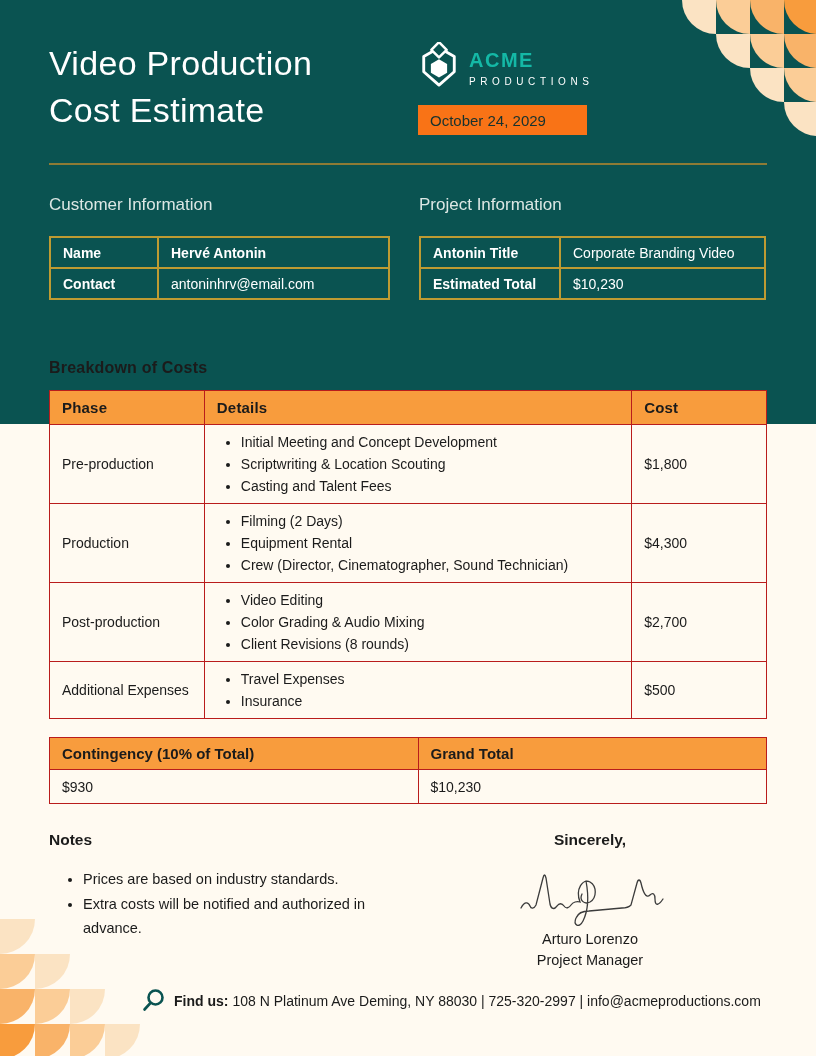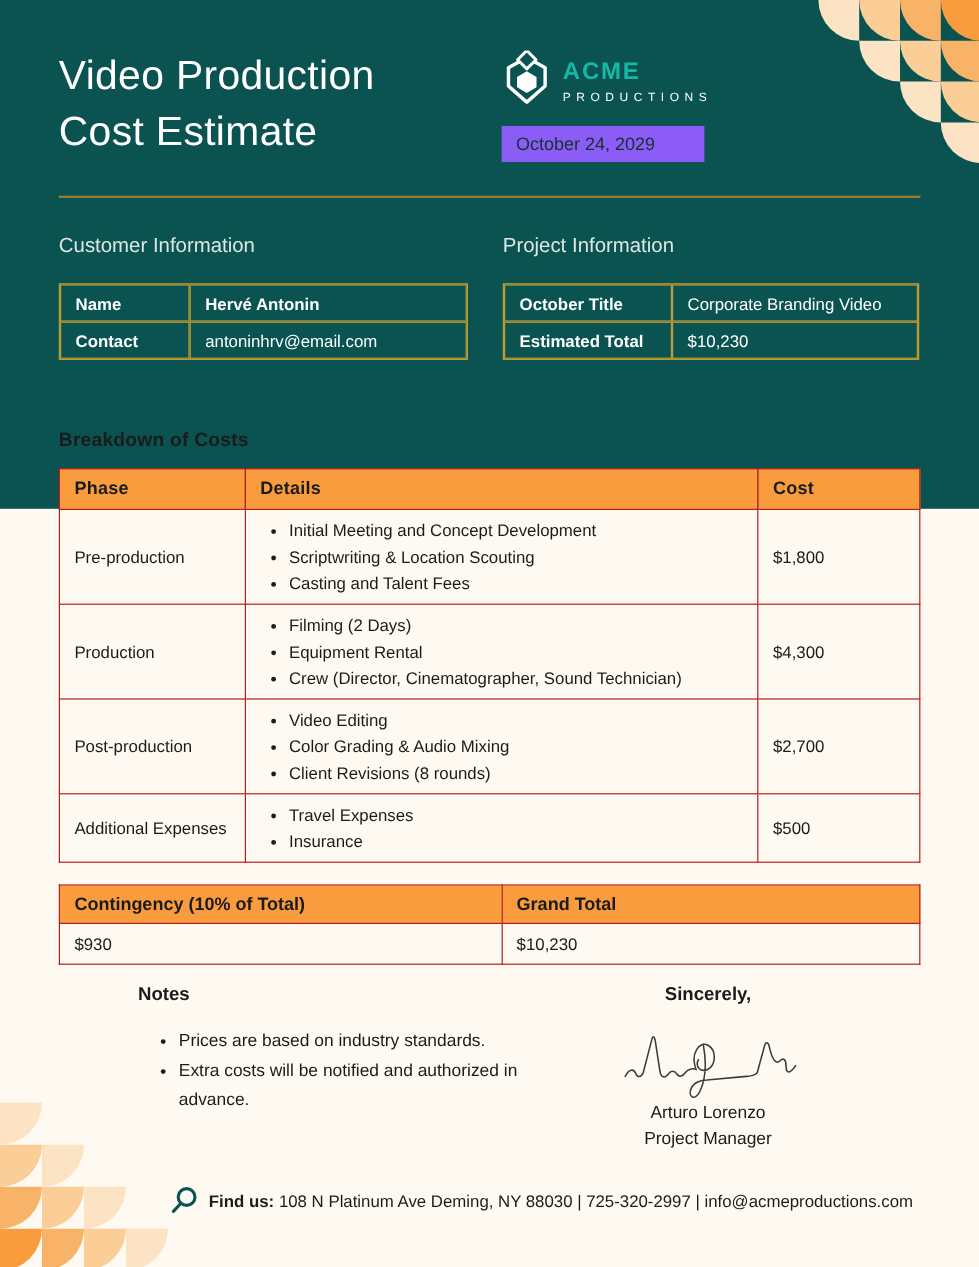--- a/index.html
+++ b/index.html
@@ -9,21 +9,21 @@
     background:#FFFAF1; overflow:hidden;
     font-family:"Liberation Sans", sans-serif; color:#1b1b1b;
   }
 
   
   .hero { position:absolute; top:0; left:0; width:816px; height:424px; background:#0A5351; }
   .title { position:absolute; left:49px; top:40px; color:#fff; font-size:34px; line-height:47px; font-weight:500; letter-spacing:.3px; }
   .logo { position:absolute; left:418px; top:42px; display:flex; align-items:center; gap:9px; }
   .logo-text .logo-name { color:#14b8a6; font-size:20px; font-weight:700; letter-spacing:1.5px; line-height:28px; }
   .logo-text .logo-sub  { color:#fff; font-size:10px; letter-spacing:4.6px; margin-top:2px; }
-  .date-box { position:absolute; left:418px; top:105px; width:169px; height:30px; background:#8b5cf6;
+  .date-box { position:absolute; left:418px; top:105px; width:169px; height:30px; background:#f97316;
     display:flex; align-items:center; padding-left:12px; font-size:15px; color:#16322f; }
   .gold-rule { position:absolute; left:49px; top:163px; width:718px; height:2px; background:#8E7B35; }
 
   .info-block { position:absolute; top:195px; }
   .info-block.customer { left:49px; width:341px; }
   .info-block.project  { left:419px; width:347px; }
   .info-heading { color:#DCE7E4; font-size:17px; font-weight:400; margin-bottom:21px; }
   .info-table { display:grid; border:1px solid #BE9B32; }
   .info-block.customer .info-table { grid-template-columns:108px 1fr; }
   .info-block.project  .info-table { grid-template-columns:140px 1fr; }
@@ -48,21 +48,21 @@
   .costs-table td { font-size:14px; vertical-align:middle; }
   .phase-cell, .cost-cell { padding-left:12px; }
   .details-cell ul { list-style:disc; padding:6px 10px 6px 36px; }
   .details-cell li { line-height:22px; }
 
   .totals-table { margin-top:18px; }
   .totals-table th { height:32px; background:#F89C3D; text-align:left; padding-left:12px; font-size:15px; }
   .totals-table td { height:34px; font-size:14px; padding-left:12px; }
   .tot-col1 { width:369px; } .tot-col2 { width:349px; }
 
-  .bottom-row { display:flex; justify-content:flex-end; margin-top:16px; padding-right:62px; }
+  .bottom-row { display:flex; justify-content:space-between; margin-top:27px; padding-right:62px; }
   .notes { width:360px; }
   .notes-heading { font-size:15.5px; font-weight:700; margin-bottom:18px; }
   .notes ul { list-style:disc; padding-left:34px; }
   .notes li { font-size:14.5px; line-height:24px; margin-bottom:1px; }
   .signature { width:230px; text-align:center; }
   .sig-closing { font-size:15.5px; font-weight:700; margin-bottom:6px; }
   .sig-svg { display:block; margin:0 auto; }
   .sig-name { font-size:14.5px; line-height:21px; }
   .sig-title { font-size:14.5px; line-height:21px; }
 
@@ -118,21 +118,21 @@
         <div class="info-cell label">Name</div>
         <div class="info-cell strong">Hervé Antonin</div>
         <div class="info-cell label">Contact</div>
         <div class="info-cell">antoninhrv@email.com</div>
       </div>
     </section>
 
     <section class="info-block project">
       <div class="info-heading">Project Information</div>
       <div class="info-table">
-        <div class="info-cell label">October Title</div>
+        <div class="info-cell label">Antonin Title</div>
         <div class="info-cell">Corporate Branding Video</div>
         <div class="info-cell label">Estimated Total</div>
         <div class="info-cell">$10,230</div>
       </div>
     </section>
   </div>
 
   <main>
     <h2 class="costs-heading">Breakdown of Costs</h2>
 

